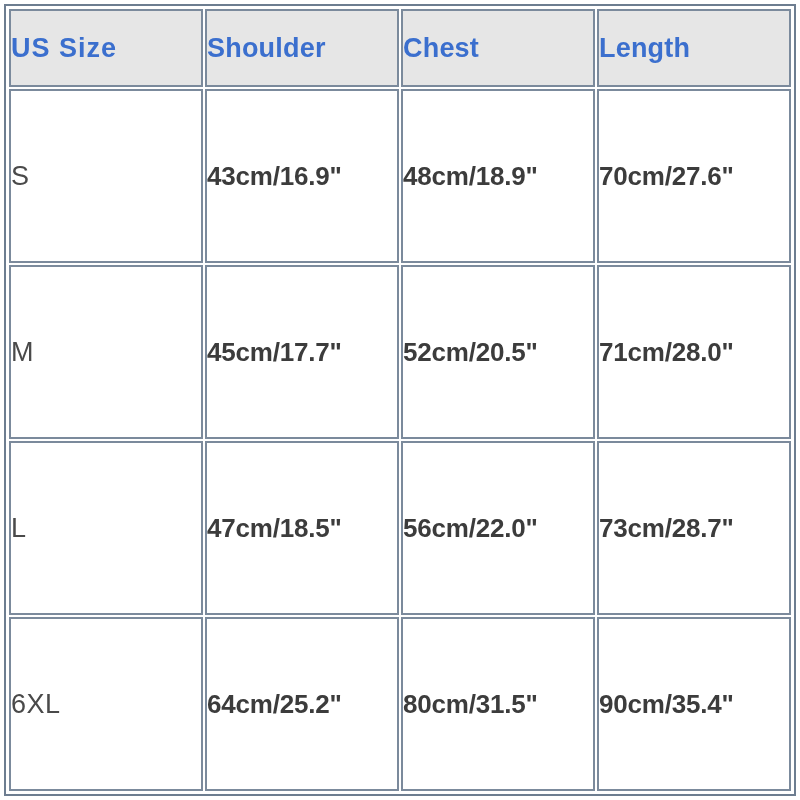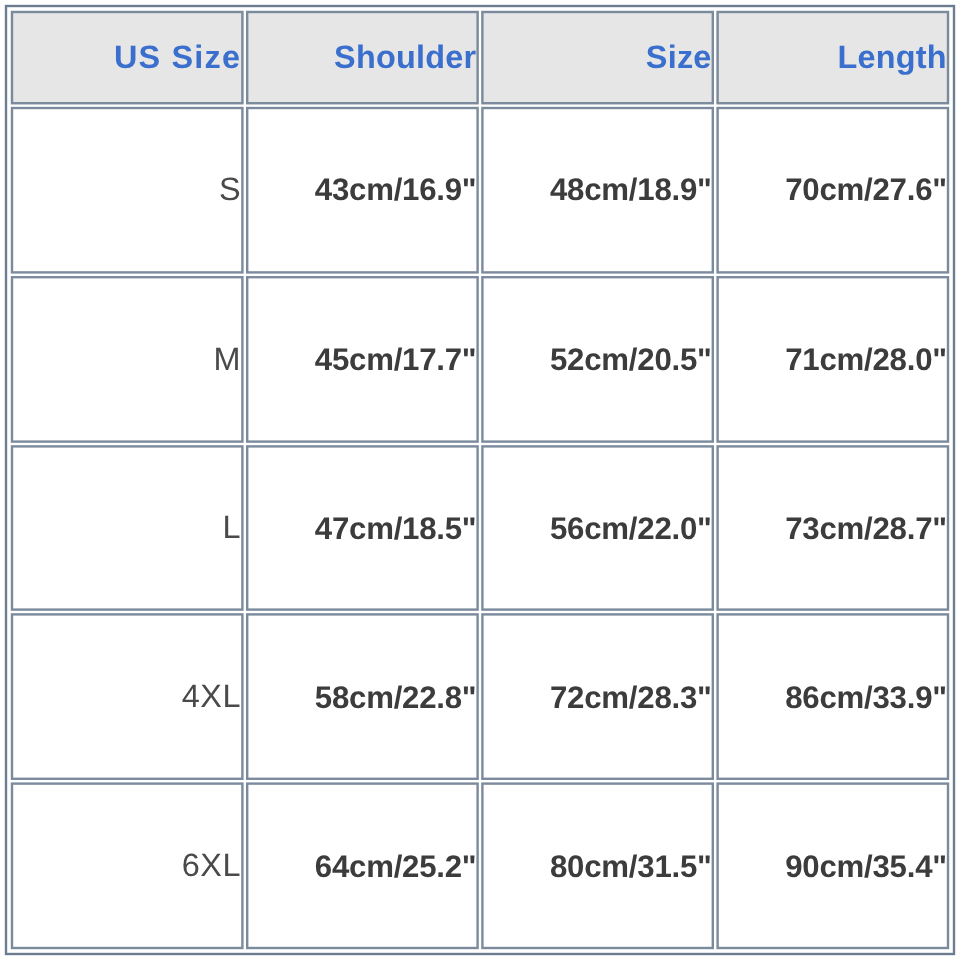--- a/index.html
+++ b/index.html
@@ -31,21 +31,21 @@
     height: 100%;
     border-collapse: separate;
     border-spacing: 2px;
     table-layout: fixed;
   }
 
   table.chart td,
   table.chart th {
     border: 2px solid #7b8a9c;
     background: #ffffff;
-    text-align: right;
+    text-align: left;
     vertical-align: middle;
     padding: 0;
     height: 78px;
     box-sizing: border-box;
   }
 
   
   table.chart thead th {
     background: #e6e6e6;
     color: #3b6fce;
@@ -89,21 +89,21 @@
   <table class="chart">
     <thead>
       <tr>
         <th class="us-size-head">
           <span class="cell-inner">US  Size</span>
         </th>
         <th>
           <span class="cell-inner">Shoulder</span>
         </th>
         <th>
-          <span class="cell-inner">Size</span>
+          <span class="cell-inner">Chest</span>
         </th>
         <th>
           <span class="cell-inner">Length</span>
         </th>
       </tr>
     </thead>
     <tbody>
       <tr>
         <td class="size-label">
             <span class="cell-inner">S</span>
@@ -141,34 +141,20 @@
           </td>
         <td class="measure">
             <span class="cell-inner">56cm/22.0"</span>
           </td>
         <td class="measure">
             <span class="cell-inner">73cm/28.7"</span>
           </td>
       </tr>
       <tr>
         <td class="size-label">
-            <span class="cell-inner">4XL</span>
-          </td>
-        <td class="measure">
-            <span class="cell-inner">58cm/22.8"</span>
-          </td>
-        <td class="measure">
-            <span class="cell-inner">72cm/28.3"</span>
-          </td>
-        <td class="measure">
-            <span class="cell-inner">86cm/33.9"</span>
-          </td>
-      </tr>
-      <tr>
-        <td class="size-label">
             <span class="cell-inner">6XL</span>
           </td>
         <td class="measure">
             <span class="cell-inner">64cm/25.2"</span>
           </td>
         <td class="measure">
             <span class="cell-inner">80cm/31.5"</span>
           </td>
         <td class="measure">
             <span class="cell-inner">90cm/35.4"</span>

